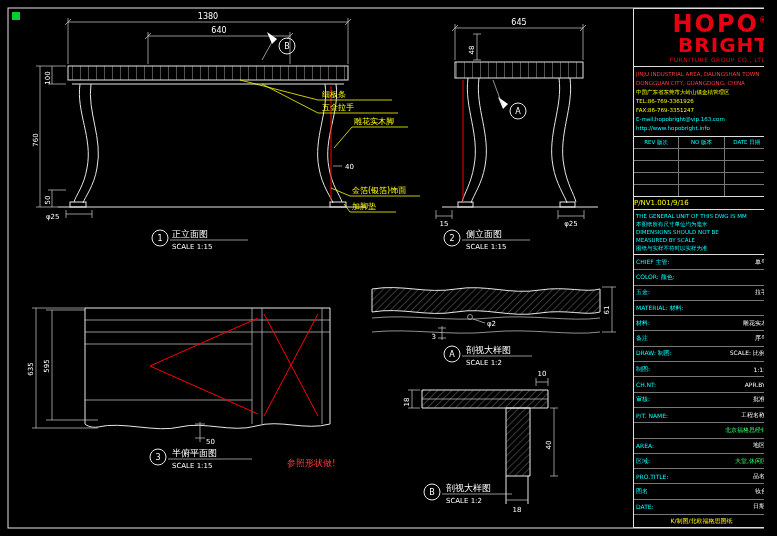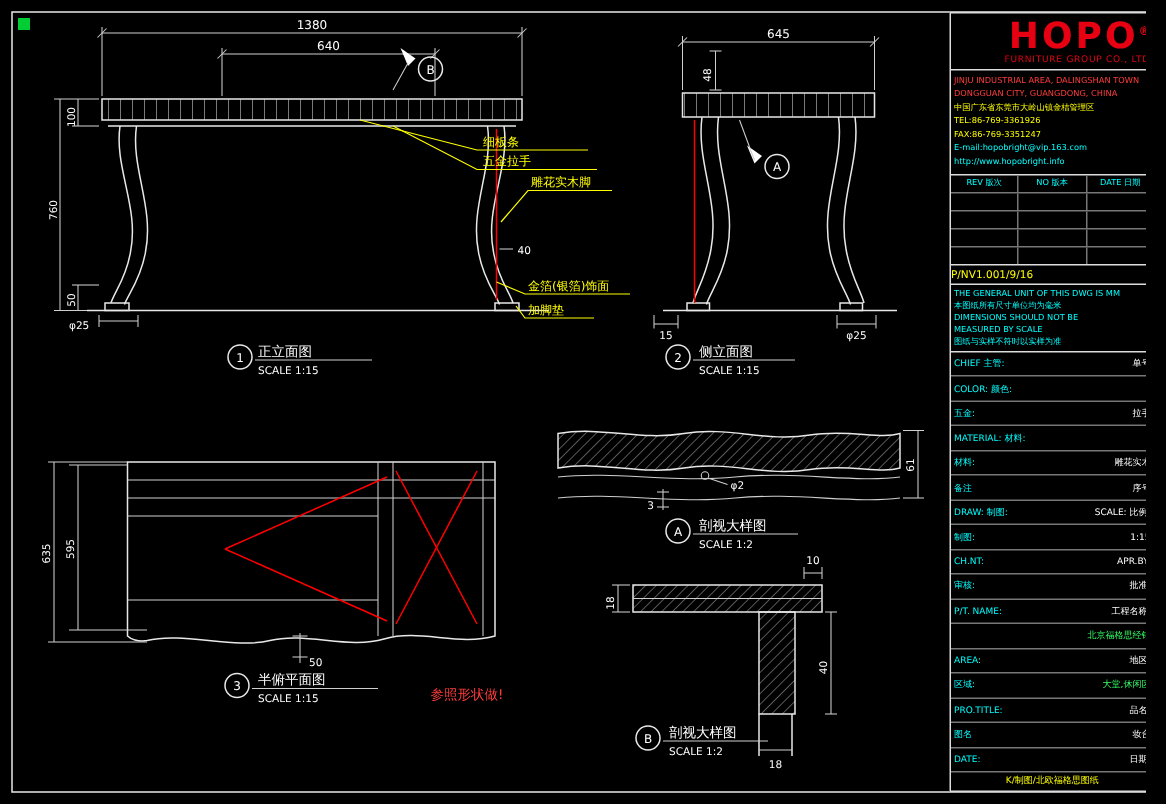--- a/index.html
+++ b/index.html
@@ -280,20 +280,21 @@
       <text class="ttl" x="446" y="491">剖视大样图</text>
       <line class="w8" x1="442" y1="494" x2="512" y2="494"></line>
       <text class="scl" x="446" y="503">SCALE 1:2</text>
     </g>
   </g>
 </svg>
 
 <div class="titleblock">
   <div class="tb-logo">
     <div class="logo-line1"><span>HOPO</span><span class="reg">®</span></div>
+    <div class="logo-line2">BRIGHT</div>
     <div class="logo-sub">FURNITURE GROUP CO., LTD.</div>
   </div>
   <div class="tb-addr">
     <div class="a-red">JINJU INDUSTRIAL AREA, DALINGSHAN TOWN</div>
     <div class="a-red">DONGGUAN CITY, GUANGDONG, CHINA</div>
     <div class="a-yel">中国广东省东莞市大岭山镇金桔管理区</div>
     <div class="a-yel">TEL:86-769-3361926</div>
     <div class="a-yel">FAX:86-769-3351247</div>
     <div class="a-cyan">E-mail:hopobright@vip.163.com</div>
     <div class="a-cyan">http://www.hopobright.info</div>

